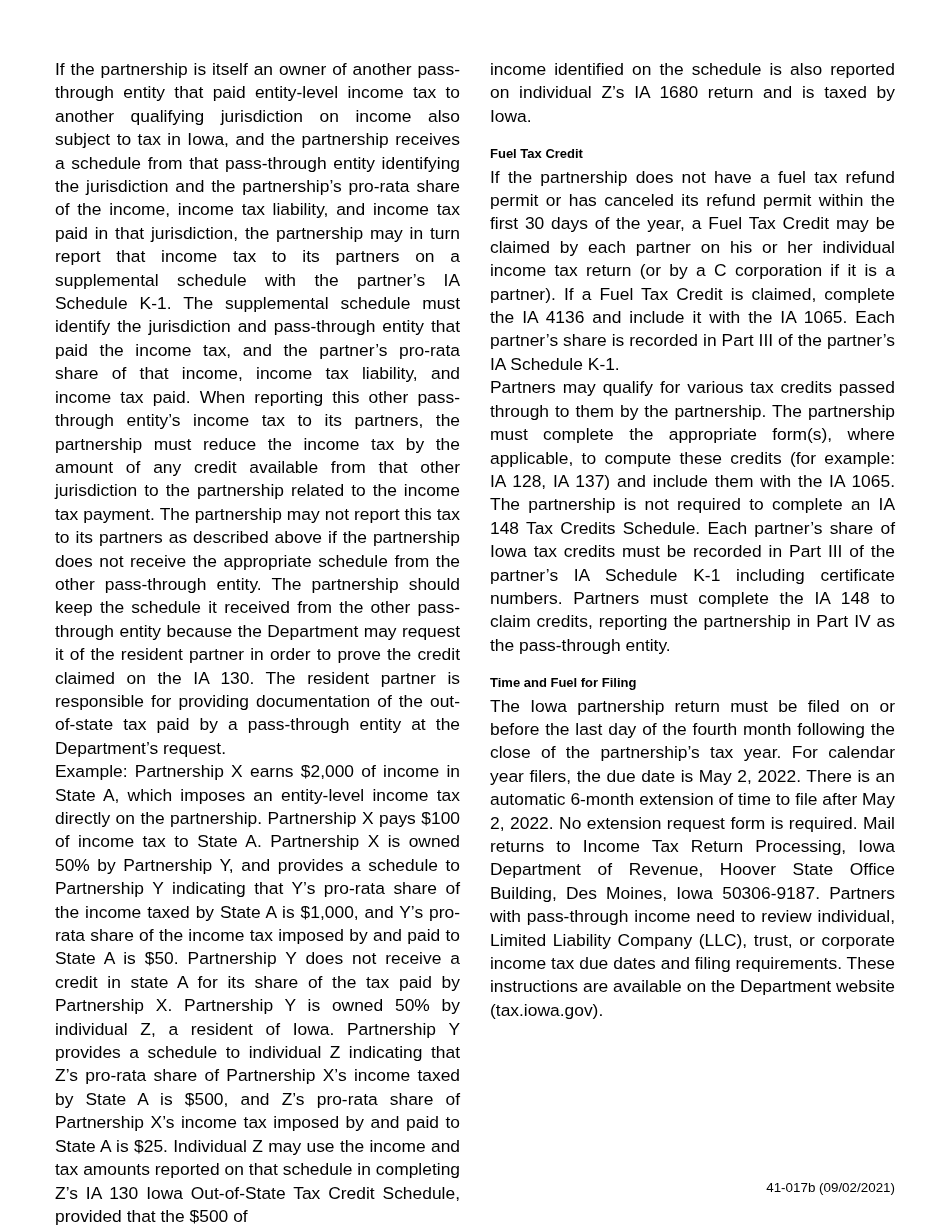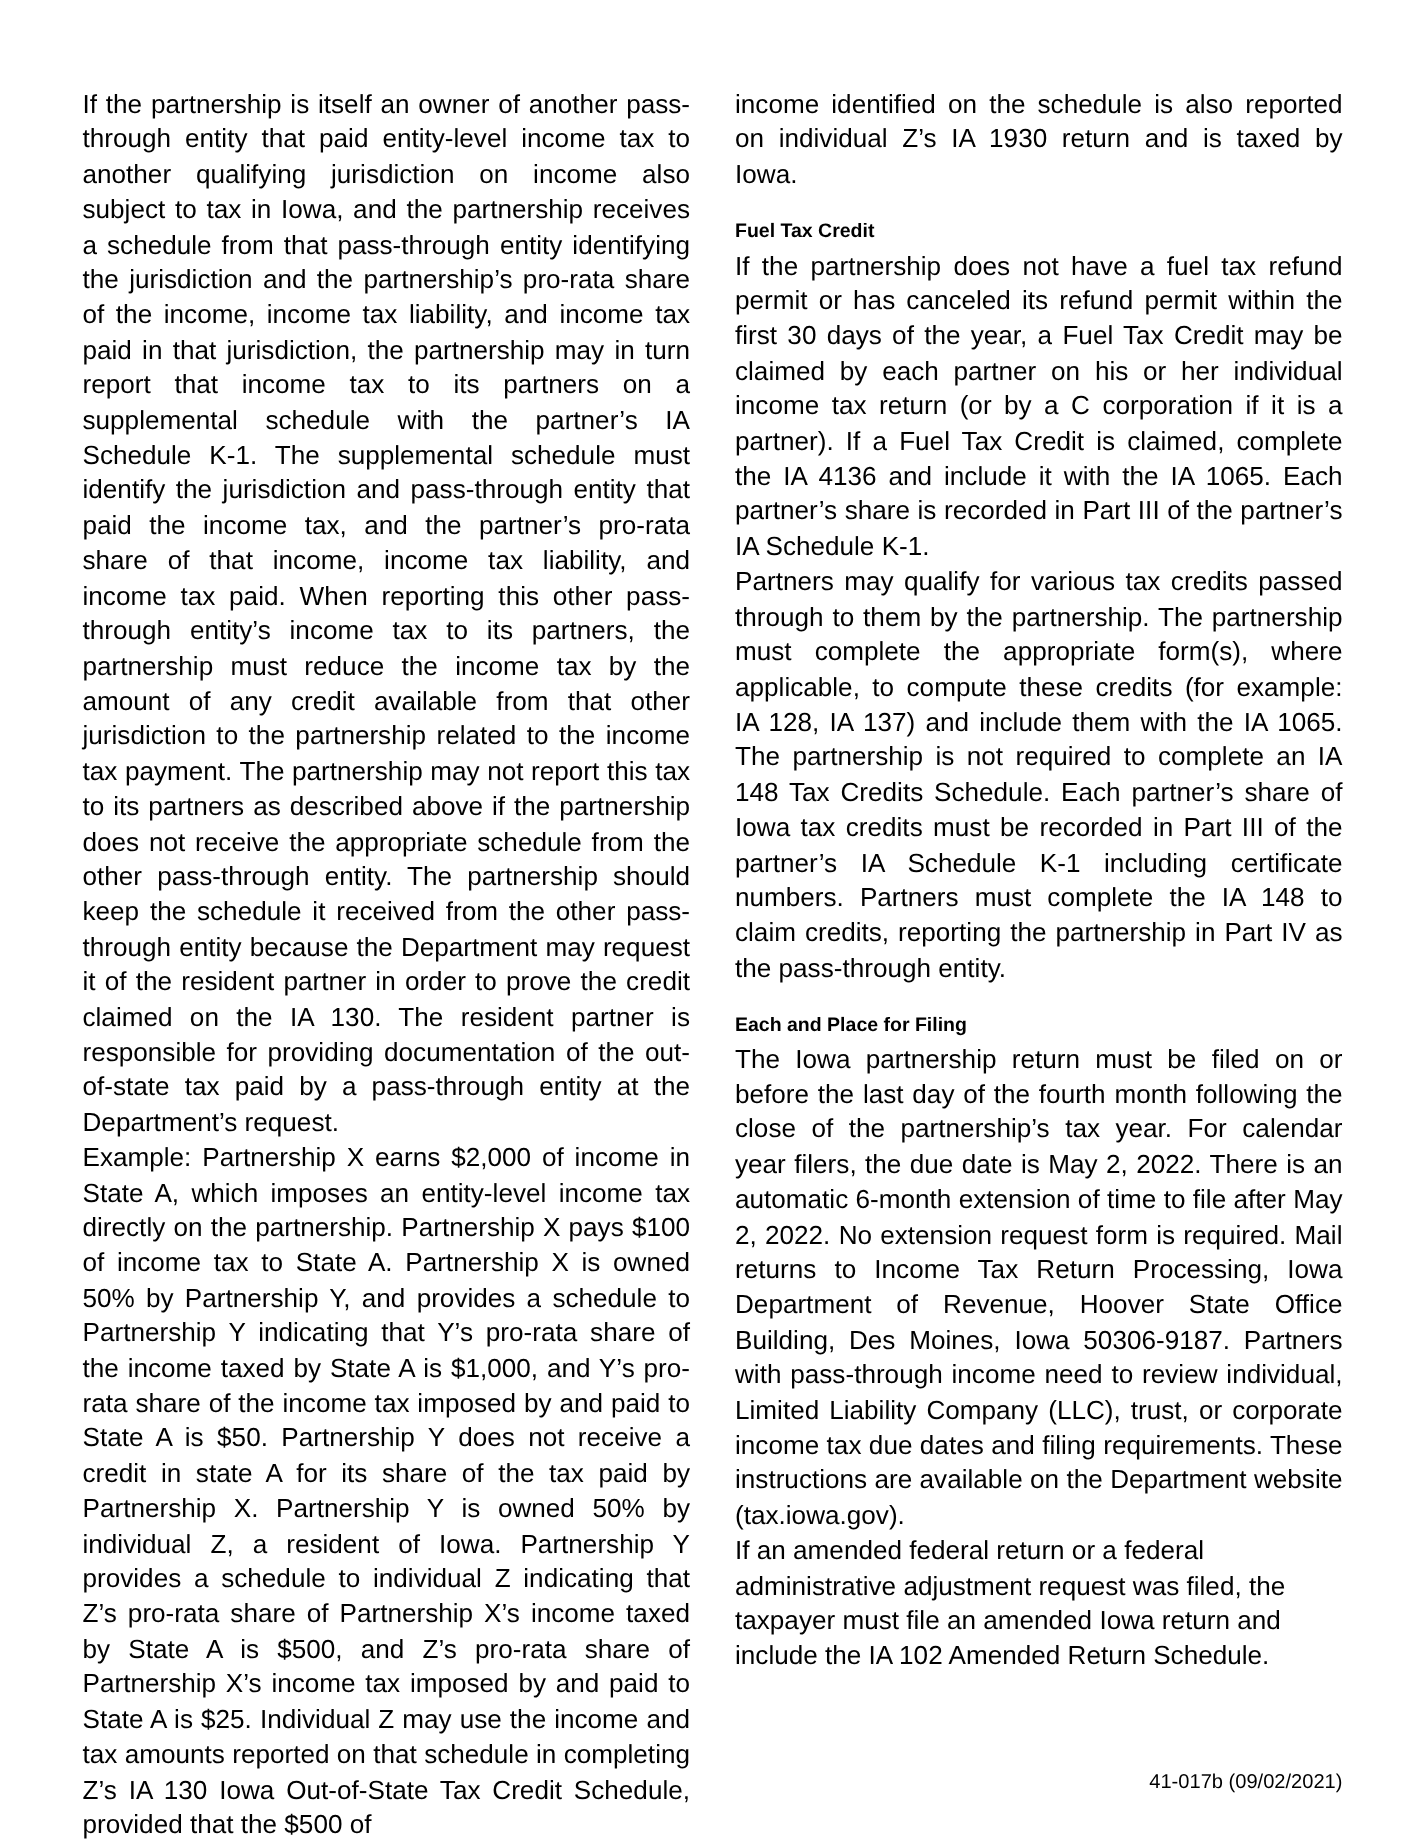--- a/index.html
+++ b/index.html
@@ -88,31 +88,30 @@
     <div class="col col-left">
 
       <p class="body">If the partnership is itself an owner of another pass-through entity that paid entity-level income tax to another qualifying jurisdiction on income also subject to tax in Iowa, and the partnership receives a schedule from that pass-through entity identifying the jurisdiction and the partnership’s pro-rata share of the income, income tax liability, and income tax paid in that jurisdiction, the partnership may in turn report that income tax to its partners on a supplemental schedule with the partner’s IA Schedule K-1. The supplemental schedule must identify the jurisdiction and pass-through entity that paid the income tax, and the partner’s pro-rata share of that income, income tax liability, and income tax paid. When reporting this other pass-through entity’s income tax to its partners, the partnership must reduce the income tax by the amount of any credit available from that other jurisdiction to the partnership related to the income tax payment. The partnership may not report this tax to its partners as described above if the partnership does not receive the appropriate schedule from the other pass-through entity. The partnership should keep the schedule it received from the other pass-through entity because the Department may request it of the resident partner in order to prove the credit claimed on the IA 130. The resident partner is responsible for providing documentation of the out-of-state tax paid by a pass-through entity at the Department’s request.</p>
 
       <p class="body gap-before"><span class="ital">Example:</span><span> Partnership X earns $2,000 of income in State A, which imposes an entity-level income tax directly on the partnership. Partnership X pays $100 of income tax to State A. Partnership X is owned 50% by Partnership Y, and provides a schedule to Partnership Y indicating that Y’s pro-rata share of the income taxed by State A is $1,000, and Y’s pro-rata share of the income tax imposed by and paid to State A is $50. Partnership Y does not receive a credit in state A for its share of the tax paid by Partnership X. Partnership Y is owned 50% by individual Z, a resident of Iowa. Partnership Y provides a schedule to individual Z indicating that Z’s pro-rata share of Partnership X’s income taxed by State A is $500, and Z’s pro-rata share of Partnership X’s income tax imposed by and paid to State A is $25. Individual Z may use the income and tax amounts reported on that schedule in completing Z’s IA 130 Iowa Out-of-State Tax Credit Schedule, provided that the $500 of</span></p>
 
     </div>
 
     <div class="col col-right">
 
-      <p class="body">income identified on the schedule is also reported on individual Z’s IA 1930 return and is taxed by Iowa.</p>
+      <p class="body">income identified on the schedule is also reported on individual Z’s IA 1680 return and is taxed by Iowa.</p>
 
       <h2 class="heading spaced">Fuel Tax Credit</h2>
       <p class="body">If the partnership does not have a fuel tax refund permit or has canceled its refund permit within the first 30 days of the year, a Fuel Tax Credit may be claimed by each partner on his or her individual income tax return (or by a C corporation if it is a partner). If a Fuel Tax Credit is claimed, complete the IA 4136 and include it with the IA 1065. Each partner’s share is recorded in Part III of the partner’s IA Schedule K-1.</p>
 
       <p class="body">Partners may qualify for various tax credits passed through to them by the partnership. The partnership must complete the appropriate form(s), where applicable, to compute these credits (for example: IA 128, IA 137) and include them with the IA 1065. The partnership is not required to complete an IA 148 Tax Credits Schedule. Each partner’s share of Iowa tax credits must be recorded in Part III of the partner’s IA Schedule K-1 including certificate numbers. Partners must complete the IA 148 to claim credits, reporting the partnership in Part IV as the pass-through entity.</p>
 
-      <h2 class="heading spaced">Each and Place for Filing</h2>
+      <h2 class="heading spaced">Time and Fuel for Filing</h2>
       <p class="body">The Iowa partnership return must be filed on or before the last day of the fourth month following the close of the partnership’s tax year. For calendar year filers, the due date is May 2, 2022. There is an automatic 6-month extension of time to file after May 2, 2022. No extension request form is required. Mail returns to Income Tax Return Processing, Iowa Department of Revenue, Hoover State Office Building, Des Moines, Iowa 50306-9187. Partners with pass-through income need to review individual, Limited Liability Company (LLC), trust, or corporate income tax due dates and filing requirements. These instructions are available on the Department website (tax.iowa.gov).</p>
 
-      <p class="body left-align">If an amended federal return or a federal administrative adjustment request was filed, the taxpayer must file an amended Iowa return and include the IA 102 Amended Return Schedule.</p>
 
     </div>
 
   </div>
 
   <div class="footer">41-017b  (09/02/2021)</div>
 
 </div>
 
 </body></html>

